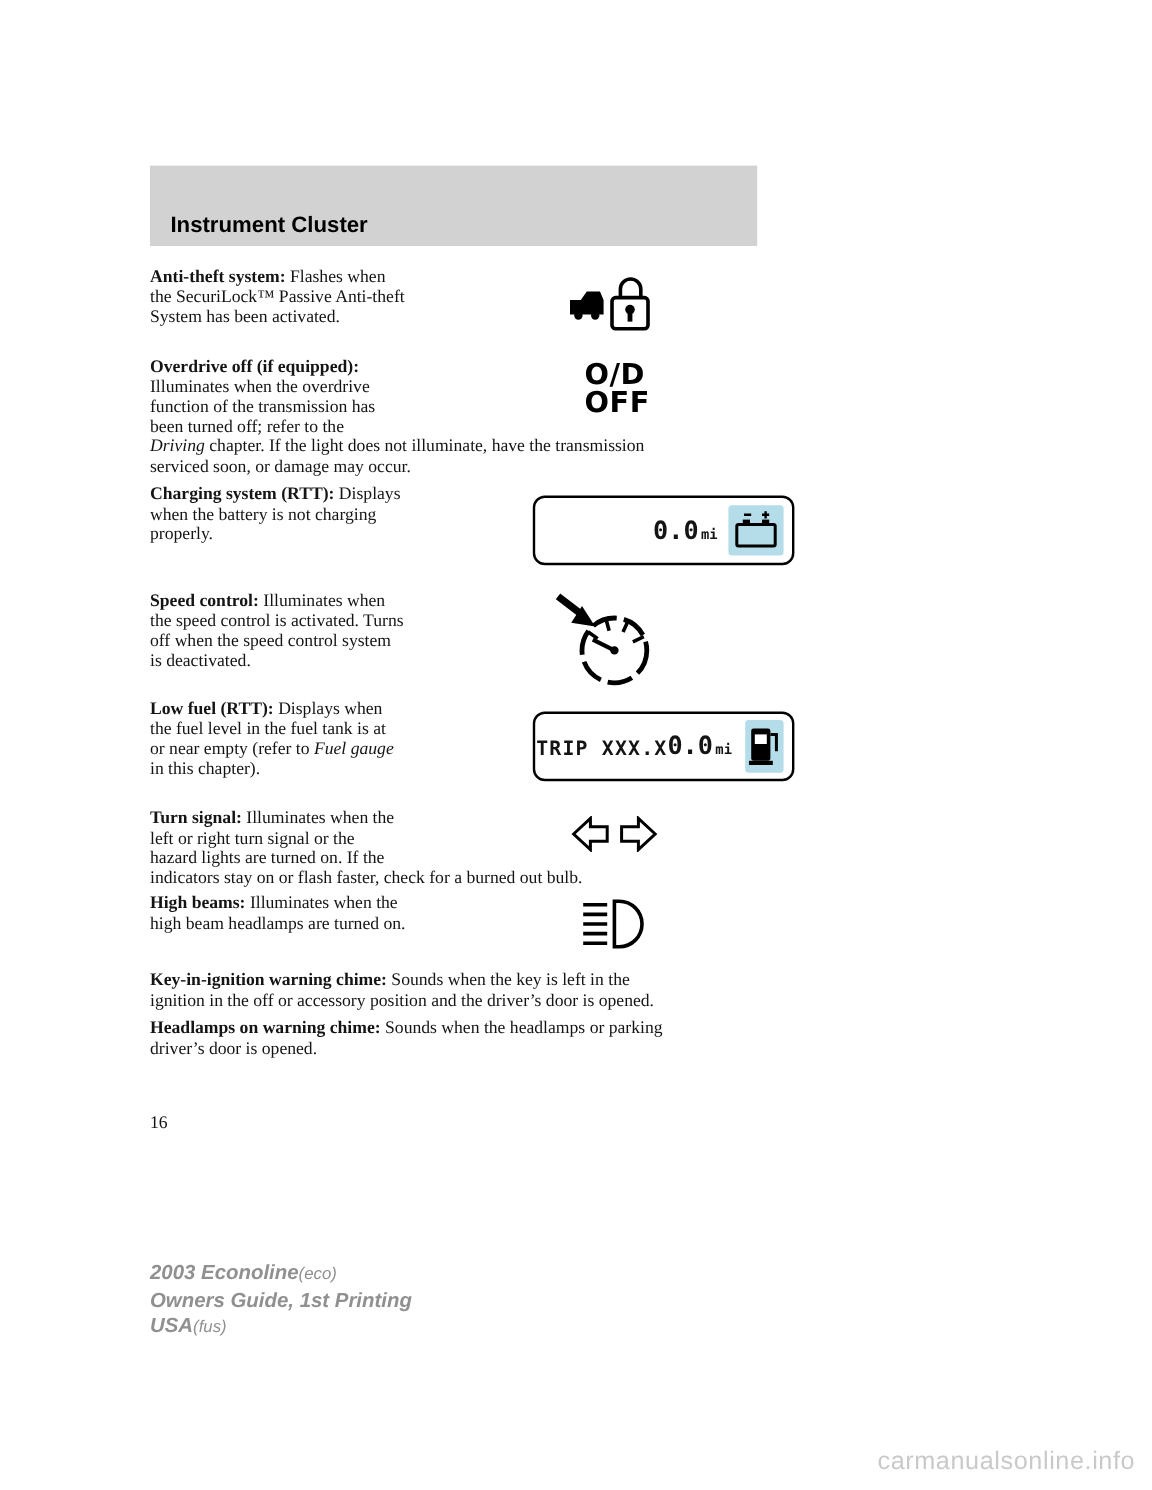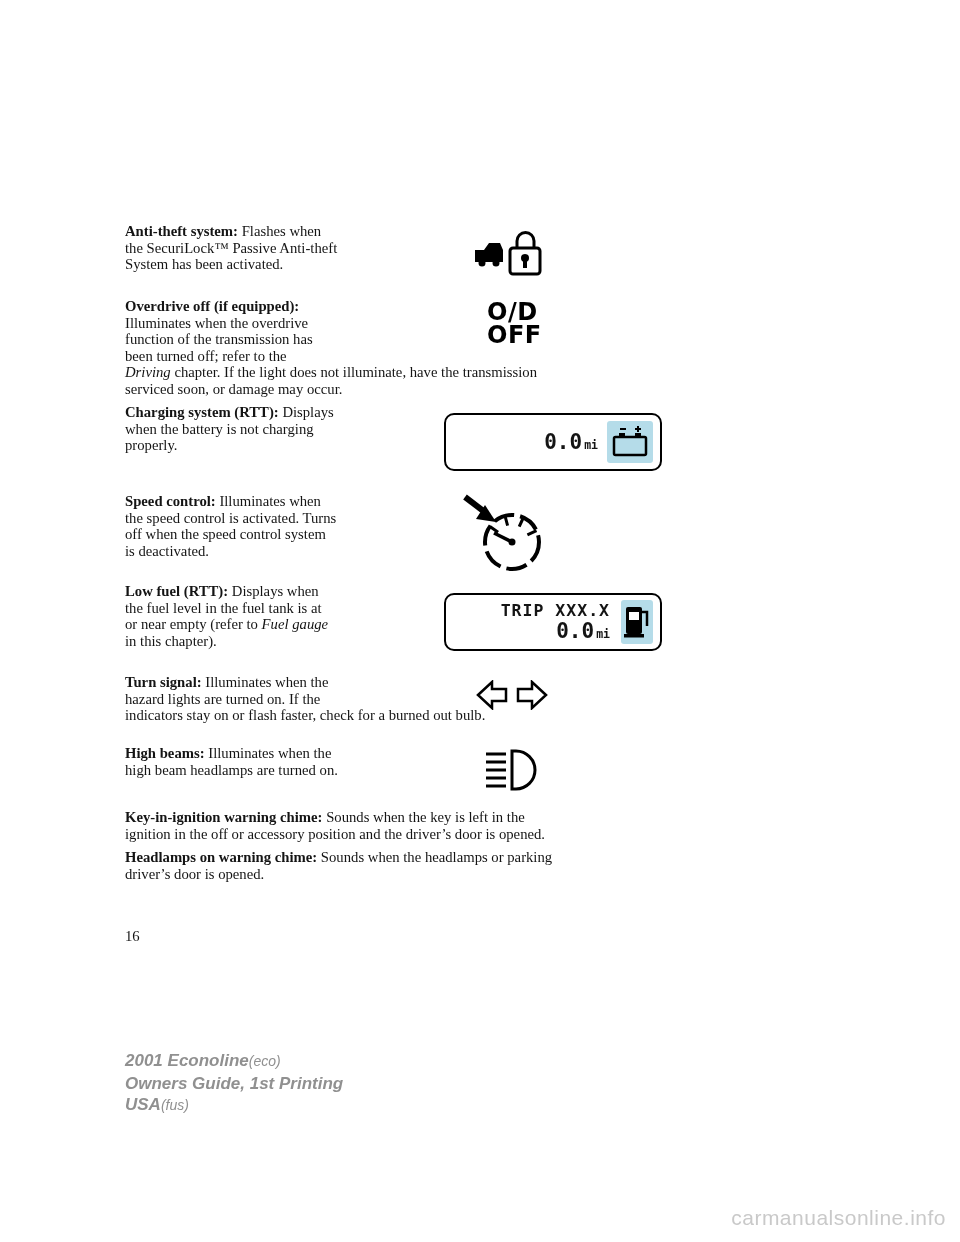--- a/index.html
+++ b/index.html
@@ -15,40 +15,43 @@
   .pagenum{position:absolute;left:125px;top:928px;font-size:14.7px;}
   
   .display{position:absolute;width:218px;height:58px;border:2.5px solid #000;border-radius:10px;
         display:flex;align-items:center;box-sizing:border-box;background:#fff;margin-left:42px;}
   .disp-charging{left:402px;top:413px;justify-content:flex-end;padding-right:7px;}
   .disp-fuel{left:402px;top:593px;justify-content:flex-end;padding-right:7px;}
   .seg-val{font-family:"DejaVu Sans Mono",monospace;font-weight:700;font-size:21px;}
   .seg-unit{font-family:"DejaVu Sans Mono",monospace;font-weight:700;font-size:11.5px;margin-left:2px;}
   .seg-trip{font-family:"DejaVu Sans Mono",monospace;font-weight:700;font-size:16.5px;letter-spacing:1px;}
   .seg-wrap{margin-right:9px;display:flex;align-items:baseline;}
-  .fuel-text{display:flex;flex-direction:column;align-items:flex-end;margin-right:11px;line-height:20px;}
+  .fuel-text{display:flex;align-items:flex-end;margin-right:11px;line-height:20px;}
   .icbox{background:#b5dce9;border-radius:3px;display:flex;align-items:center;justify-content:center;}
   .icbox.batt{width:46px;height:42px;}
   .icbox.pump{width:32px;height:44px;}
   .od{position:absolute;left:487px;top:301px;font-family:"DejaVu Sans",sans-serif;font-weight:700;
         font-size:24px;line-height:23px;letter-spacing:.5px;color:#000;}
   .iconabs{position:absolute;}
   
   .footer{position:absolute;left:125px;top:1050px;font-family:"Liberation Sans",sans-serif;
         font-style:italic;color:#909090;font-size:17px;line-height:21.5px;}
   .fb{font-weight:700;}
   .fp{font-weight:400;font-size:14px;}
   .watermark{position:absolute;right:14px;top:1206px;font-family:"Liberation Sans",sans-serif;
         font-size:21px;color:#c9c9c9;letter-spacing:.5px;}
 </style>
 </head>
 <body>
 
 <div class="page">
 
+  <div class="band">
+    <div class="band-title">Instrument Cluster</div>
+  </div>
 
   <div class="sec" style="top:223px">
     <div class="ln"><span class="lead">Anti-theft system:</span><span> Flashes when</span></div>
     <div class="ln">the SecuriLock™ Passive Anti-theft</div>
     <div class="ln">System has been activated.</div>
   </div>
   <svg class="iconabs" style="left:472px;top:226px" width="76" height="54" viewBox="0 0 76 54">
     <path d="M3 24 h9 l5 -7 h11 l3 7 v12 h-28 z" fill="#000"></path>
     <circle cx="10" cy="37" r="3.5" fill="#000"></circle>
     <circle cx="24" cy="37" r="3.5" fill="#000"></circle>
@@ -123,20 +126,21 @@
         <rect x="2" y="4" width="16" height="27" rx="2" fill="#000"></rect>
         <rect x="5" y="9" width="10" height="8" fill="#fff"></rect>
         <path d="M18 9 h5 v14" stroke="#000" stroke-width="2.5" fill="none"></path>
         <rect x="0" y="31" width="20" height="3.5" fill="#000"></rect>
       </svg>
     </div>
   </div>
 
   <div class="sec" style="top:674px">
     <div class="ln"><span class="lead">Turn signal:</span><span> Illuminates when the</span></div>
+    <div class="ln">left or right turn signal or the</div>
     <div class="ln">hazard lights are turned on. If the</div>
     <div class="ln">indicators stay on or flash faster, check for a burned out bulb.</div>
   </div>
   <svg class="iconabs" style="left:476px;top:680px" width="72" height="30" viewBox="0 0 72 30">
     <polygon points="2,15 16,2 16,9 30,9 30,21 16,21 16,28" fill="#fff" stroke="#000" stroke-width="2.5" stroke-linejoin="miter"></polygon>
     <polygon points="70,15 56,2 56,9 42,9 42,21 56,21 56,28" fill="#fff" stroke="#000" stroke-width="2.5" stroke-linejoin="miter"></polygon>
   </svg>
 
   <div class="sec" style="top:745px">
     <div class="ln"><span class="lead">High beams:</span><span> Illuminates when the</span></div>
@@ -153,20 +157,20 @@
   </div>
 
   <div class="sec" style="top:849px">
     <div class="ln"><span class="lead">Headlamps on warning chime:</span><span> Sounds when the headlamps or parking</span></div>
     <div class="ln">driver’s door is opened.</div>
   </div>
 
   <div class="pagenum">16</div>
 
   <div class="footer">
-    <div><span class="fb">2001 Econoline</span><span class="fp">(eco)</span></div>
+    <div><span class="fb">2003 Econoline</span><span class="fp">(eco)</span></div>
     <div><span class="fb">Owners Guide, 1st Printing</span></div>
     <div><span class="fb">USA</span><span class="fp">(fus)</span></div>
   </div>
 
   <div class="watermark">carmanualsonline.info</div>
 
 </div>
 
 </body></html>

